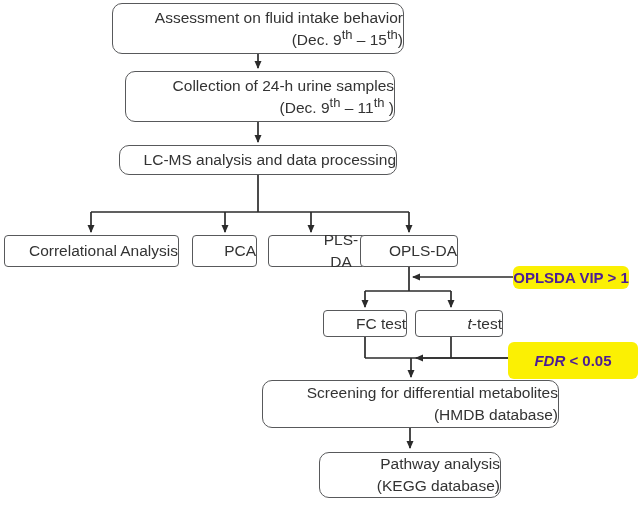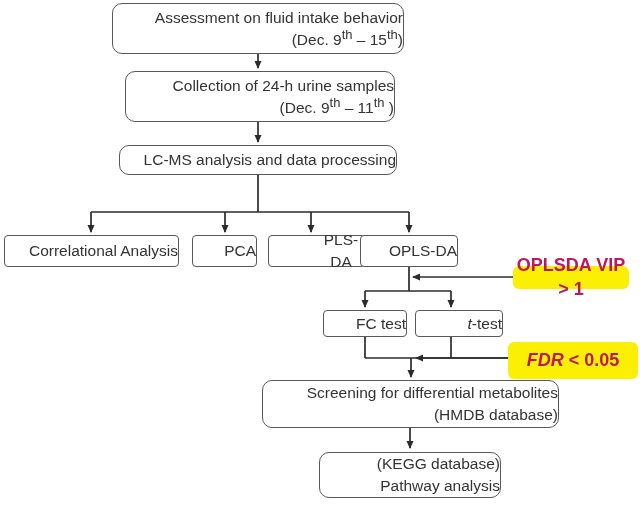--- a/index.html
+++ b/index.html
@@ -48,24 +48,24 @@
   .note {
     position: absolute;
     box-sizing: border-box;
     background: var(--note-bg, #fcf003);
     border-radius: 6px;
     display: flex;
     flex-direction: column;
     align-items: center;
     justify-content: center;
     text-align: center;
-    font-size: 18px;
+    font-size: 15px;
     font-weight: bold;
     line-height: 1.3;
-    color: #be185d;
+    color: #4c1d95;
   }
   sup {
     font-size: 13px;
     line-height: 0;
     vertical-align: super;
   }
   .it { font-style: italic; }
 </style>
 </head>
 <body>
@@ -139,22 +139,22 @@
   <div class="fbox small" style="left:415px; top:310px; width:88px; height:27px;">
     <div><span class="it">t</span><span>-test</span></div>
   </div>
 
   <div class="fbox" style="left:262px; top:380px; width:297px; height:48px;">
     <div>Screening for differential metabolites</div>
     <div>(HMDB database)</div>
   </div>
 
   <div class="fbox" style="left:319px; top:452px; width:182px; height:46px;">
+    <div>Pathway analysis</div>
     <div>(KEGG database)</div>
-    <div>Pathway analysis</div>
   </div>
 
   <div class="note" style="left:513px; top:266px; width:116px; height:23px;">
     <div>OPLSDA VIP &gt; 1</div>
   </div>
   <div class="note" style="left:508px; top:342px; width:130px; height:37px;">
     <div><span class="it">FDR</span><span> &lt; 0.05</span></div>
   </div>
 
 </div>

